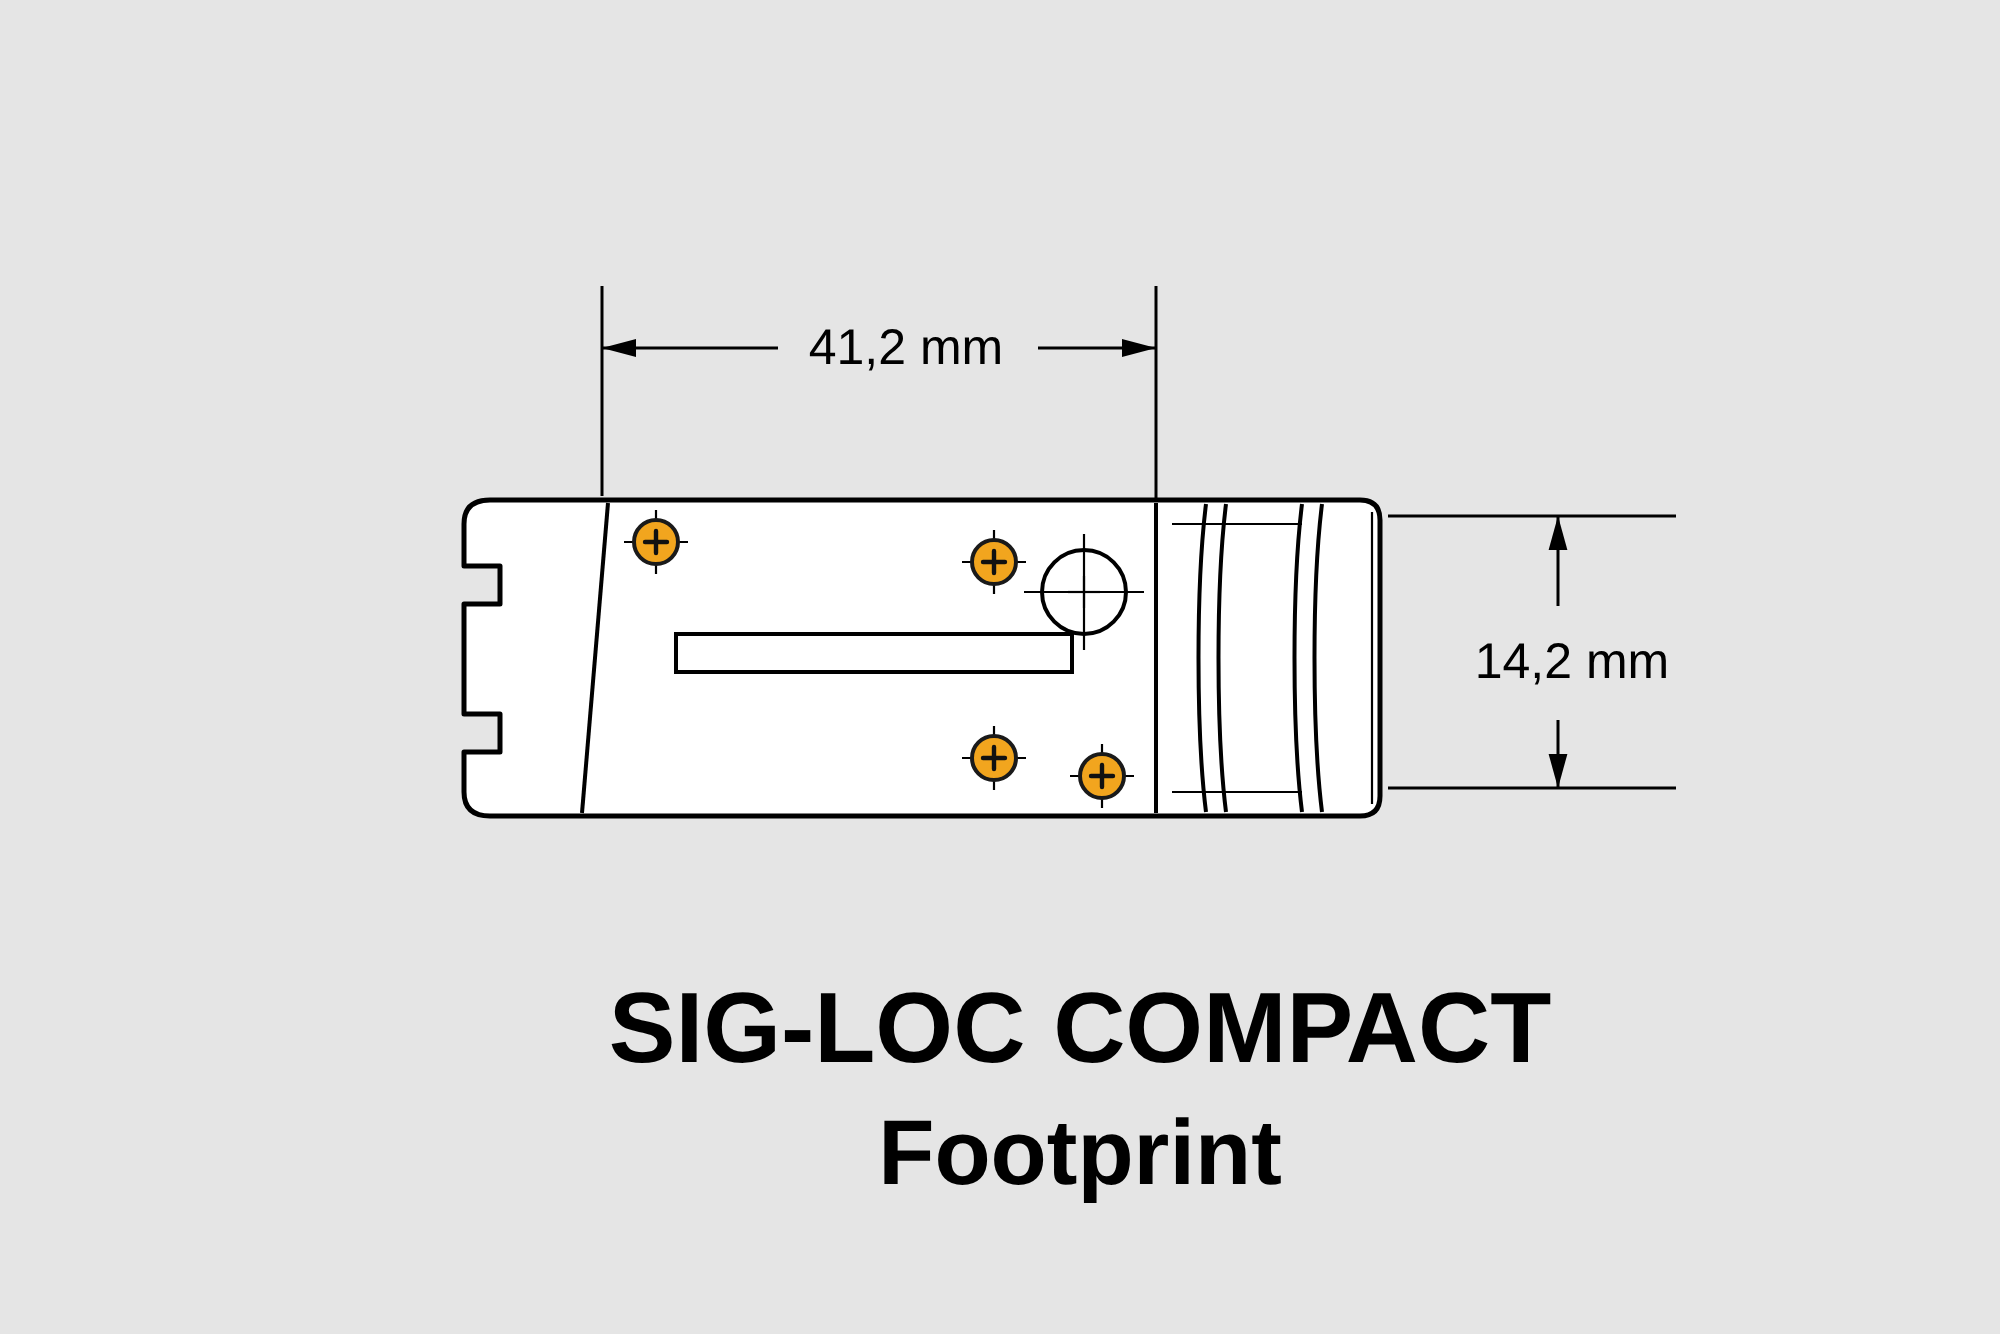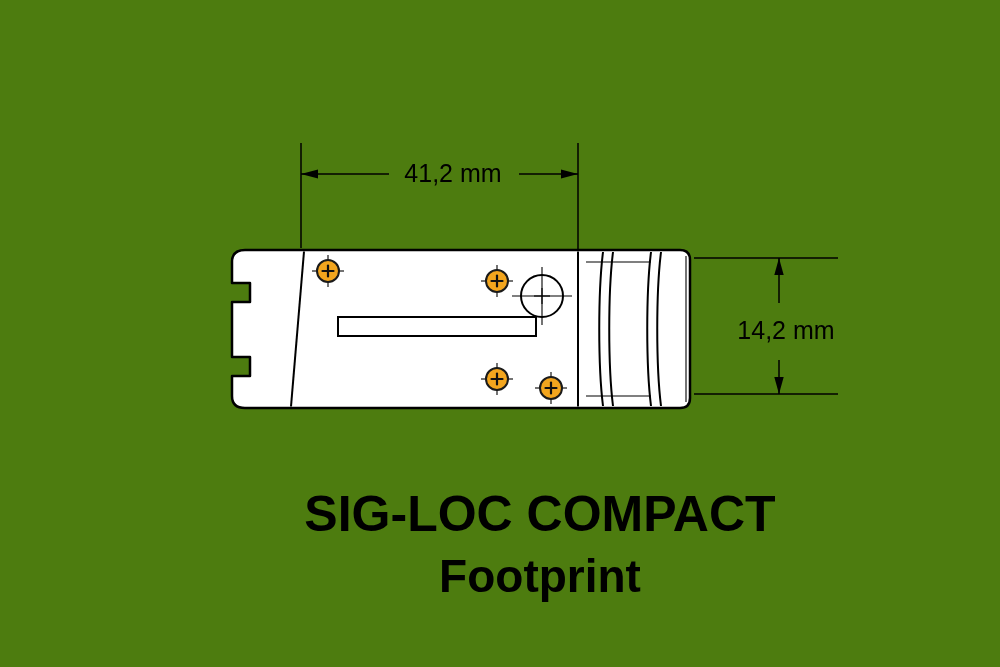--- a/index.html
+++ b/index.html
@@ -4,21 +4,21 @@
 <style>
   html, body {
     margin: 0;
     padding: 0;
     background: #ffffff;
   }
   .canvas {
     position: relative;
     width: 1000px;
     height: 667px;
-    background: #4d7c0f;
+    background: #e5e5e5;
     overflow: hidden;
   }
   svg { display: block; }
 
   .outline {
     fill: #ffffff;
     stroke: #000000;
     stroke-width: 2.5;
     stroke-linejoin: round;
   }

